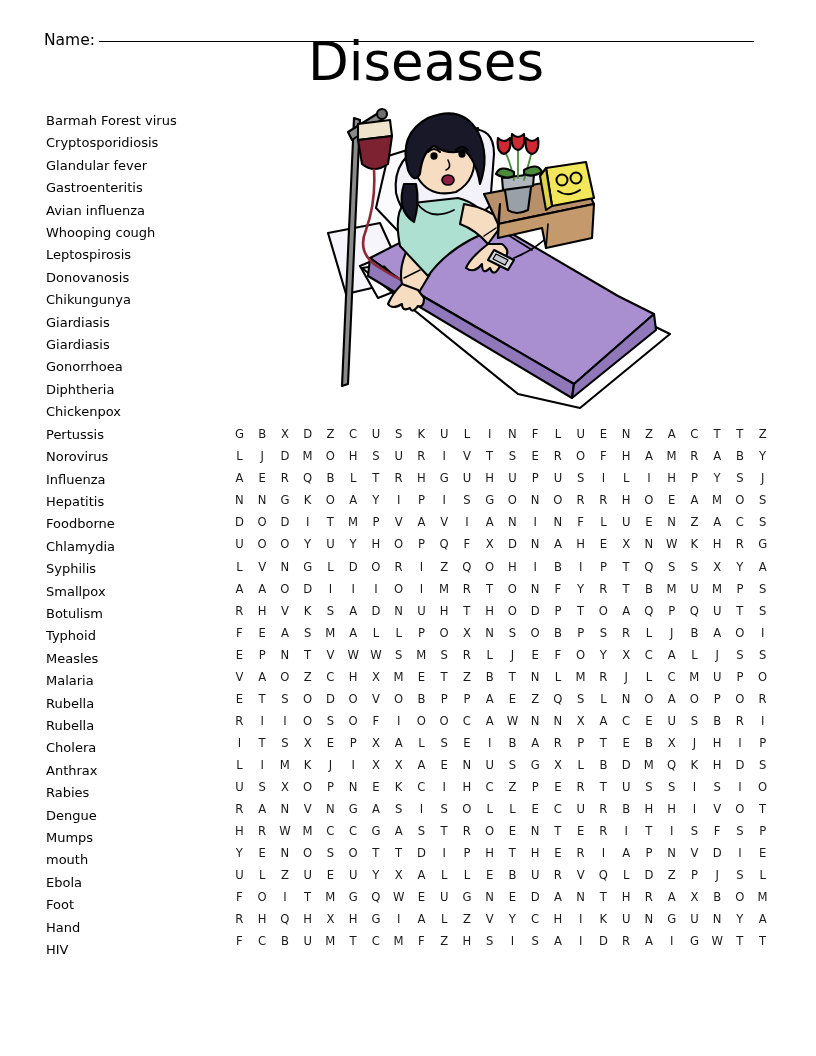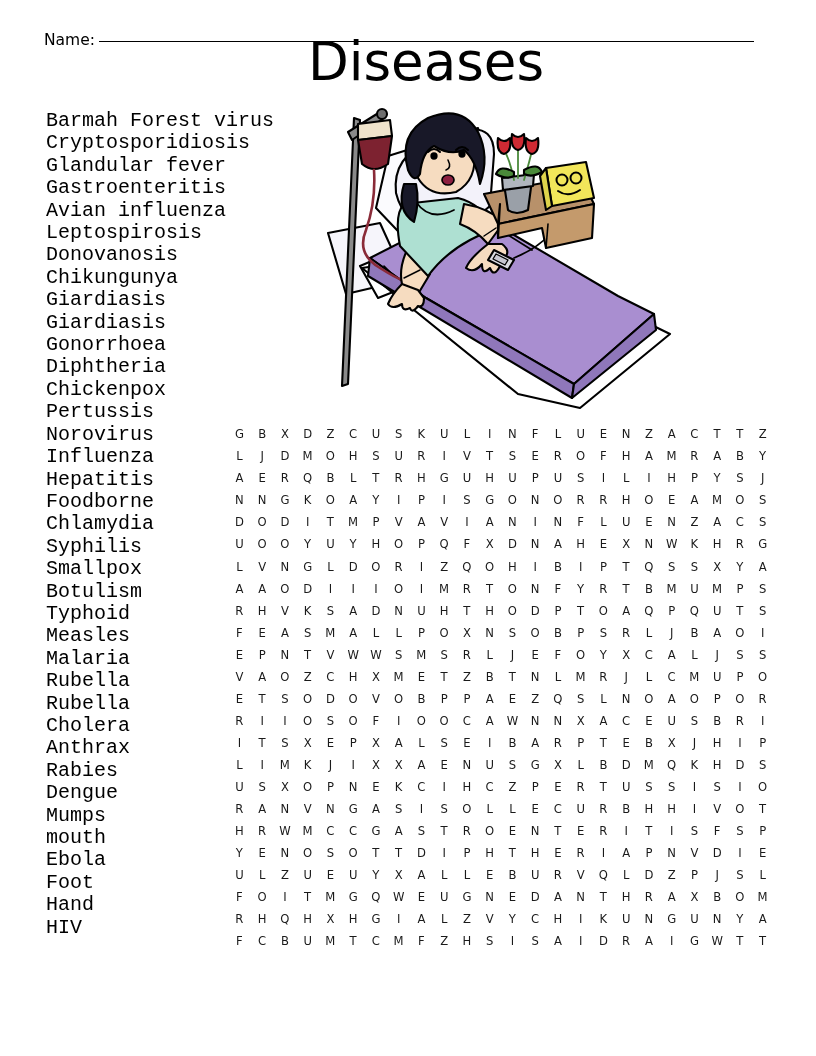--- a/index.html
+++ b/index.html
@@ -53,24 +53,23 @@
   }
 
   
   #word-list {
     position: absolute;
     left: 46px;
     top: 110px;
     width: 180px;
   }
   .word-item {
-    font-size: 20px;
+    font-size: 13px;
     line-height: 22.4px;
     white-space: nowrap;
-    font-family: Liberation Mono, monospace;
   }
 
   
   #illustration {
     position: absolute;
     left: 318px;
     top: 98px;
     width: 376px;
     height: 315px;
   }
@@ -107,20 +106,21 @@
 </div>
 
 <div id="puzzle-title">Diseases</div>
 
 <div id="word-list">
     <div class="word-item">Barmah Forest virus</div>
     <div class="word-item">Cryptosporidiosis</div>
     <div class="word-item">Glandular fever</div>
     <div class="word-item">Gastroenteritis</div>
     <div class="word-item">Avian influenza</div>
+    <div class="word-item">Whooping cough</div>
     <div class="word-item">Leptospirosis</div>
     <div class="word-item">Donovanosis</div>
     <div class="word-item">Chikungunya</div>
     <div class="word-item">Giardiasis</div>
     <div class="word-item">Giardiasis</div>
     <div class="word-item">Gonorrhoea</div>
     <div class="word-item">Diphtheria</div>
     <div class="word-item">Chickenpox</div>
     <div class="word-item">Pertussis</div>
     <div class="word-item">Norovirus</div>

